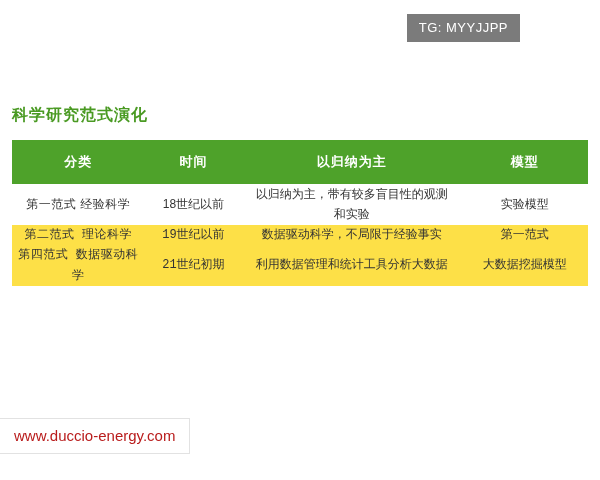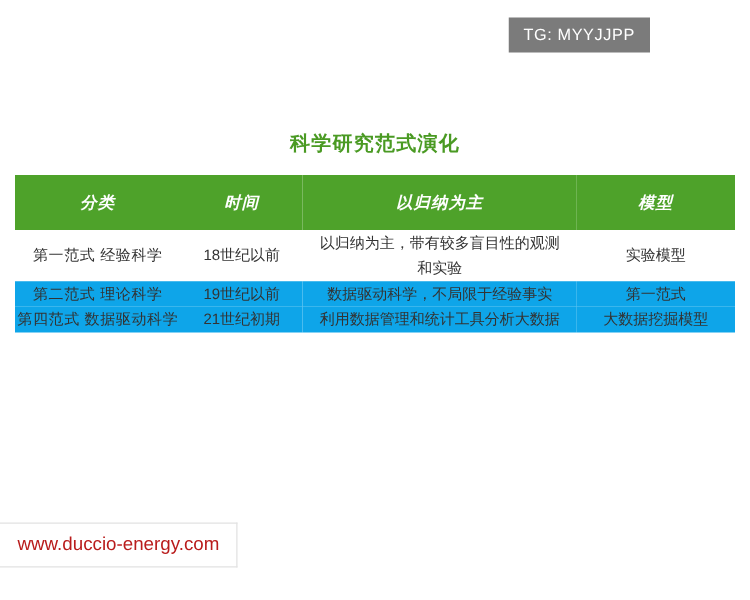--- a/index.html
+++ b/index.html
@@ -48,21 +48,20 @@
     white-space: nowrap;
   }
   
   .table-wrap {
     position: absolute;
     left: 12px;
     top: 105px;
     width: 576px;
   }
   .doc-title {
-    text-align: center;
     color: #4a9a23;
     font-size: 16px;
     font-weight: bold;
     letter-spacing: 1px;
     padding-bottom: 14px;
     font-family: "Liberation Sans", sans-serif;
   }
   table.ptable {
     border-collapse: collapse;
     width: 100%;
@@ -75,35 +74,35 @@
     background: #4ea22a;
   }
   thead th {
     color: #ffffff;
     font-size: 13px;
     font-weight: bold;
     height: 44px;
     text-align: center;
     vertical-align: middle;
     letter-spacing: 1px;
-    font-style: italic;
   }
   tbody tr td {
     font-size: 12px;
     color: #333333;
     text-align: center;
     vertical-align: middle;
     line-height: 1.7;
     padding: 9px 6px;
   }
   tbody tr.odd {
     background: #ffffff;
   }
   tbody tr.even {
-    background: #0ea5e9;
+    background: #fde047;
+    font-family: Liberation Mono, monospace;
   }
   tbody tr td.c0 { letter-spacing: 0.5px; }
   tbody tr td.c2 { padding-left: 10px; padding-right: 10px; }
   .col0 { width: 23%; }
   .col1 { width: 17%; }
   .col2 { width: 38%; }
   .col3 { width: 22%; }
 </style>
 </head>
 <body>

